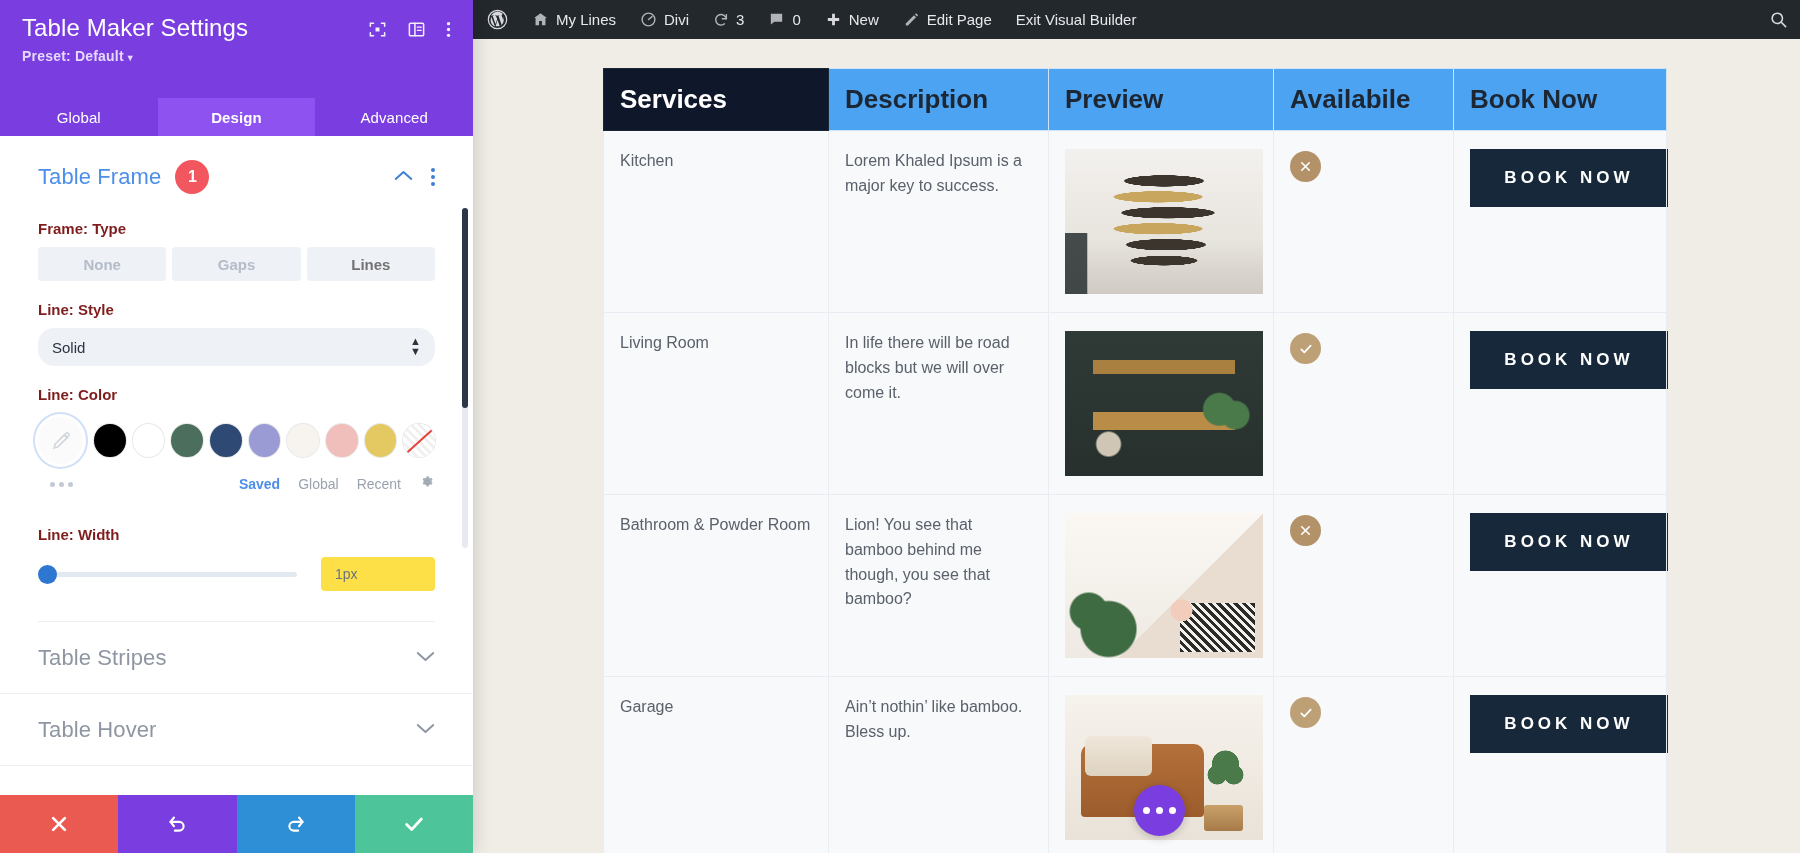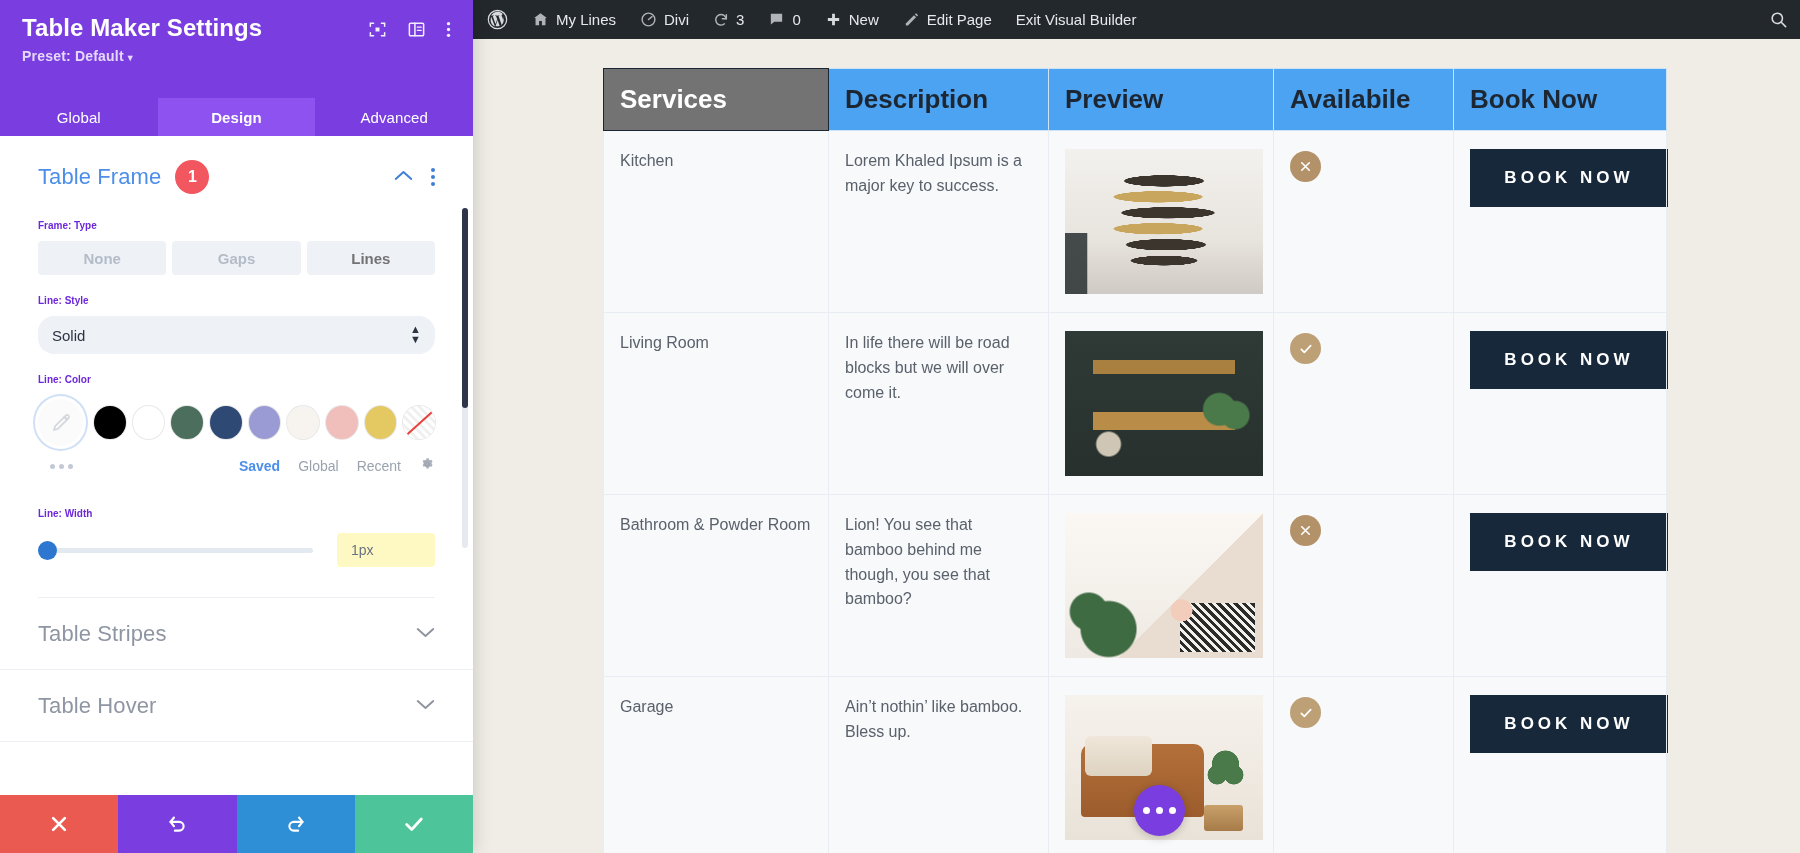--- a/index.html
+++ b/index.html
@@ -20,21 +20,21 @@
     box-shadow: 0 0 18px rgba(0,0,0,.18);
   }
   .sp-header {
     background: #7b3fe4; background: #7a3ee0;
     padding: 14px 22px 0 22px;
     height: 98px;
     position: relative;
   }
   .sp-title-row { display:flex; align-items:flex-start; }
   .sp-title {
-    color: #fff; font-size: 24px; font-weight: 700;
+    color: #fff; font-size: 24px; font-weight: 400;
     letter-spacing: .1px; line-height: 1.2;
   }
   .sp-header-icons {
     margin-left: auto; display: flex; align-items: center; gap: 20px;
     padding-top: 6px;
   }
   .sp-hicon { color: #fff; opacity: .92; cursor: pointer; display:block; }
   .sp-preset {
     color: #e5d8fb; font-size: 14px; font-weight: 700;
     margin-top: 5px; letter-spacing: .2px;
@@ -78,21 +78,21 @@
     background: #f2575f; color: #fff; font-size: 16px; font-weight: 600;
     display: flex; align-items: center; justify-content: center;
     margin-left: 14px;
   }
   .sec-actions { margin-left: auto; display:flex; align-items:center; gap: 18px; }
   .chev { color: #3f7fd6; }
   .dots-v { display:flex; flex-direction:column; gap:3px; }
   .dots-v i { width:4px;height:4px;border-radius:50%;background:#3f7fd6;display:block; }
 
   .field-label {
-    font-size: 10px; color: #6d28d9; font-weight: 600;
+    font-size: 15px; color: #7f1d1d; font-weight: 600;
     margin: 20px 0 10px 0;
   }
   .btn-group { display: flex; gap: 6px; }
   .bgrp-btn {
     flex: 1; height: 34px; border-radius: 4px; background: #eef1f6;
     display: flex; align-items: center; justify-content: center;
     font-size: 15px; color: #b4bcc8; font-weight: 600; cursor: pointer;
   }
   .bgrp-btn.active { color: #737373; }
 
@@ -139,21 +139,21 @@
   .slider {
     flex: 1; height: 5px; background: #e3e9f1; border-radius: 3px;
     position: relative;
   }
   .slider .knob {
     position: absolute; left: 0px; top: -7px;
     width: 19px; height: 19px; border-radius: 50%; background: #2e77d0;
     cursor: pointer;
   }
   .num-box {
-    width: 98px; height: 34px; background: #fef9c3; border-radius: 4px;
+    width: 114px; height: 34px; background: #fde047; border-radius: 4px;
     display: flex; align-items: center; padding: 0 14px;
     font-size: 14px; color: #6b7280;
   }
   .divider { height: 1px; background: #eceff3; margin-top: 30px; }
   .collapsed-sec {
     padding: 0 38px; display: flex; align-items: center; height: 72px;
     border-bottom: 1px solid #eceff3; cursor: pointer;
   }
 
   .sp-footer { display: flex; height: 58px; }
@@ -191,21 +191,21 @@
     background: #f0ece6; overflow: hidden;
   }
   .tbl-wrap { padding: 29px 0 0 130px; }
   table.maker { border-collapse: collapse; width: 1063px; table-layout: fixed; }
   table.maker th {
     background: #4ba3f2; color: #1d2733; font-size: 26px; font-weight: 700;
     text-align: left; padding: 16px 16px; height: 62px;
     border: 1px solid #cfe3f6; line-height: 1.1;
   }
   table.maker th.first {
-    background: #737373; color: #ffffff;
+    background: #0f172a; color: #ffffff;
     border-color: #1b2735;
   }
   table.maker td {
     background: #f7f9fb; border: 1px solid #e7edf3;
     vertical-align: top; padding: 18px 16px;
     font-size: 16px; color: #5a616b; line-height: 1.55;
   }
   .col-serv { width: 225px; }
   .col-desc { width: 220px; }
   .col-prev { width: 225px; }

